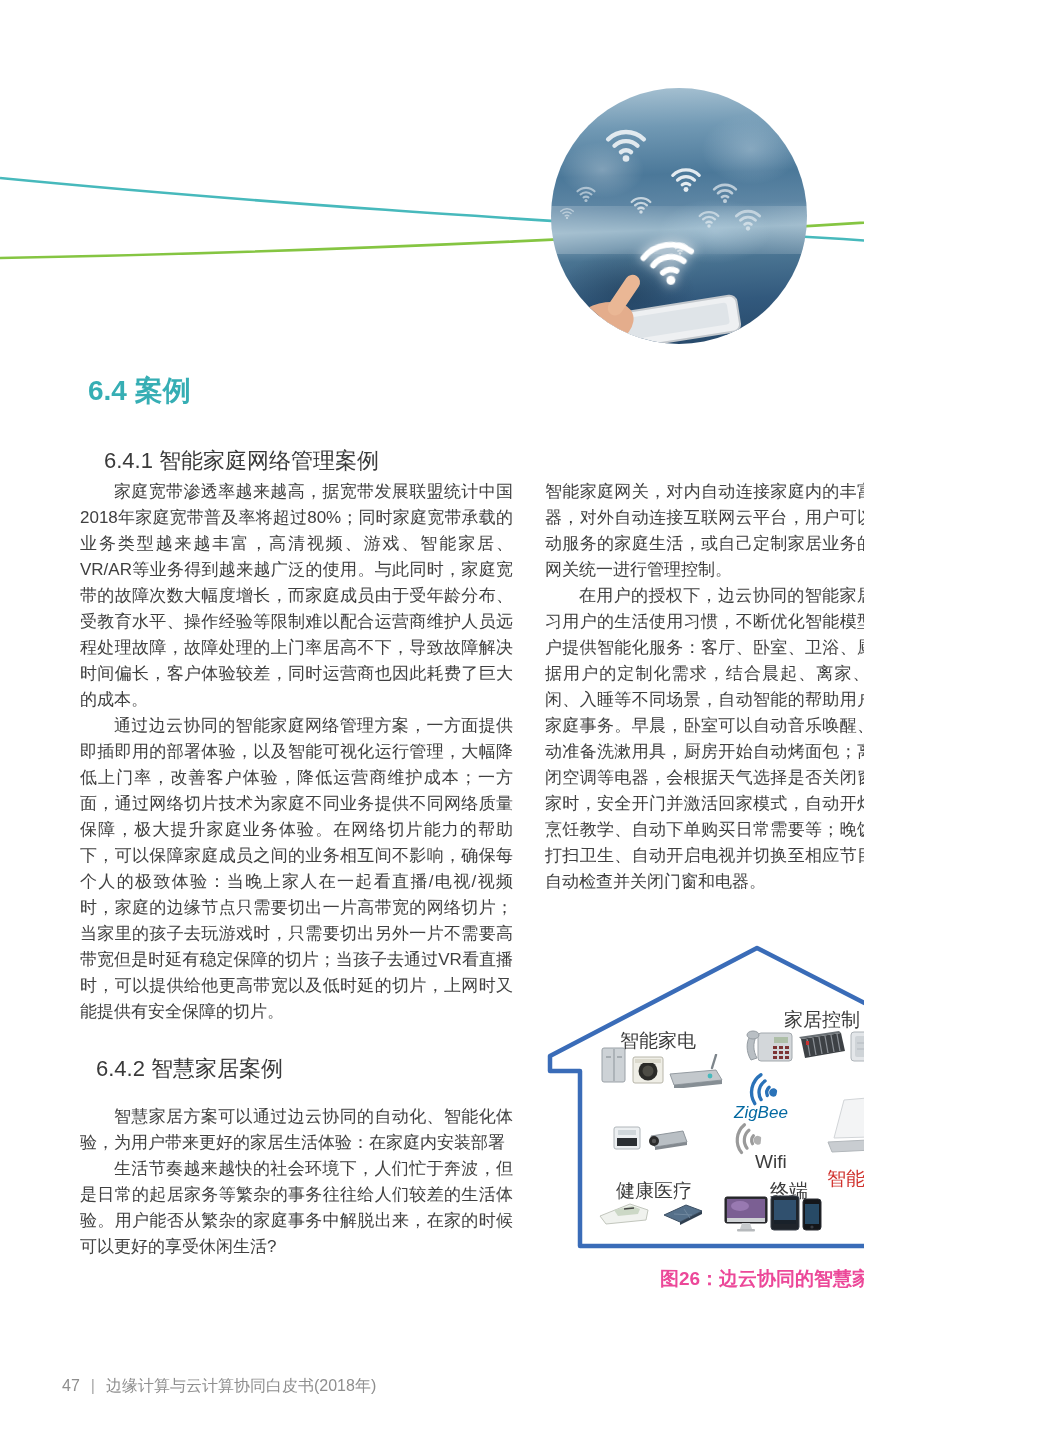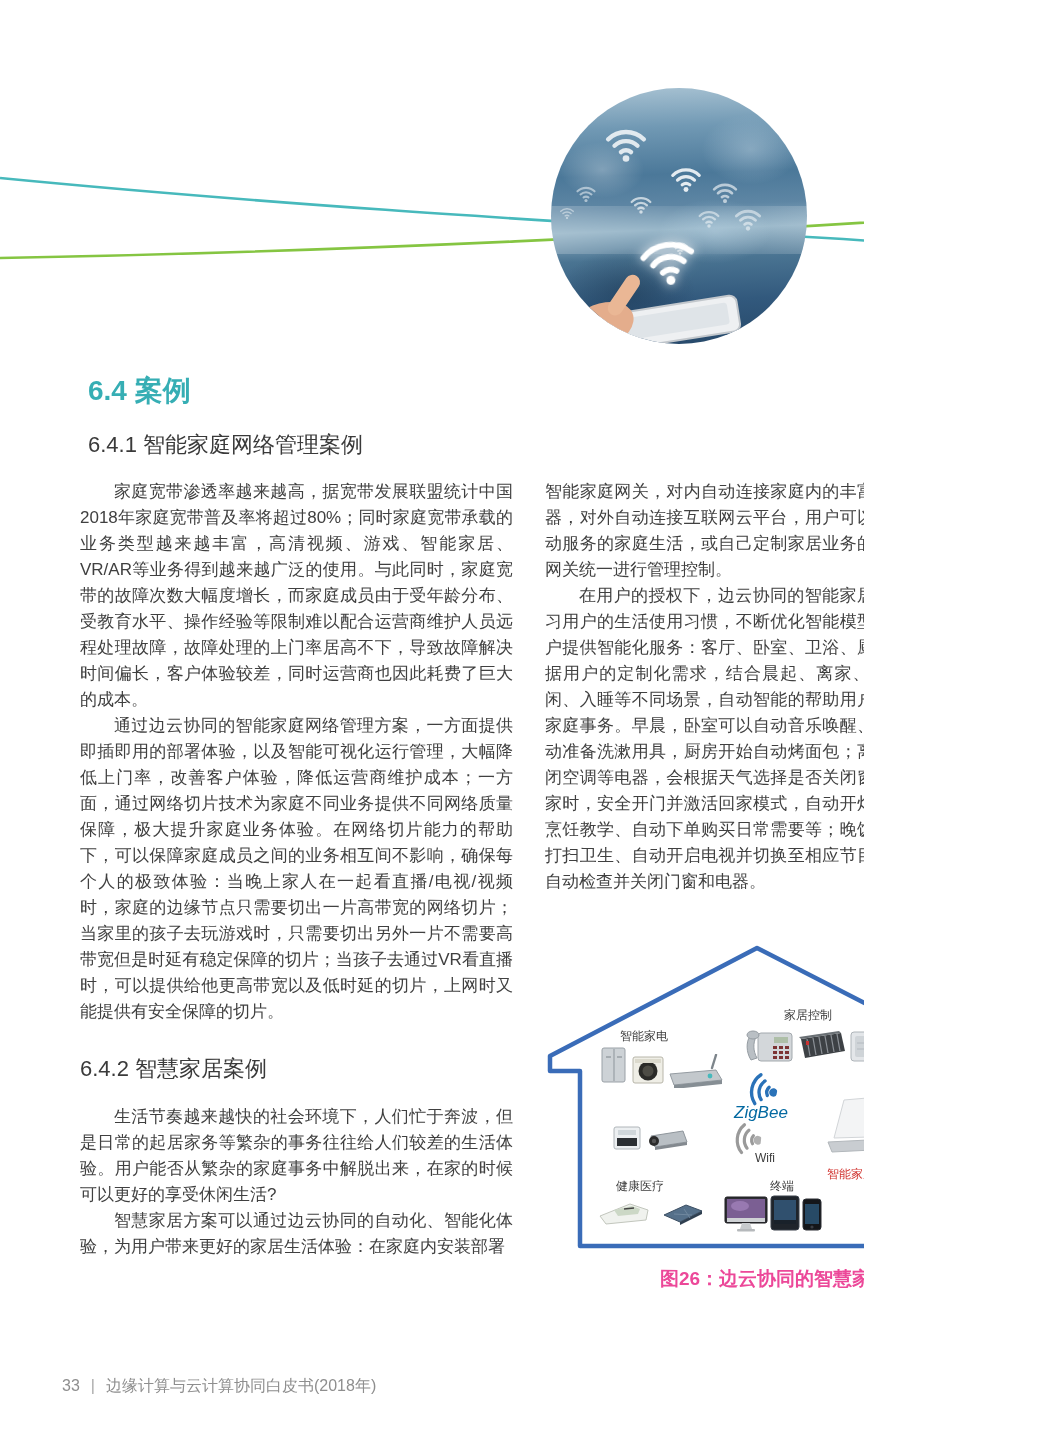--- a/index.html
+++ b/index.html
@@ -20,35 +20,35 @@
           linear-gradient(178deg,#a9c3d3 0%,#7199b4 16%,#4b7899 34%,#5e86a4 46%,#8fb0c4 55%,#4a7492 66%,#32597d 82%,#27496a 100%);}
   .hero::after{content:"";position:absolute;left:0;top:118px;width:100%;height:48px;
         background:linear-gradient(90deg,rgba(255,255,255,.22),rgba(255,255,255,.05) 60%,rgba(255,255,255,.18));}
   .wg{position:absolute;}
   .wg path{stroke:#fff;fill:none;stroke-linecap:round;stroke-width:3.4;}
   .wg circle{fill:#fff;}
   .wg-main{filter:drop-shadow(0 0 6px rgba(255,255,255,.95));}
 
   
   .h-main{position:absolute;left:88px;top:372px;margin:0;font-size:28px;font-weight:bold;z-index:3;}
-  .h-sub1{position:absolute;left:88px;top:430px;margin:0;font-size:22px;font-weight:500;color:#3a3a3a;z-index:3;}
+  .h-sub1{position:absolute;left:88px;top:430px;margin:16px;font-size:22px;font-weight:500;color:#3a3a3a;z-index:3;}
 
   
   .col{position:absolute;top:479px;width:433px;font-size:17px;line-height:26px;
        text-align:justify;color:#404040;z-index:3;}
   .col-left{left:80px;}
   .col-right{left:545px;}
   .col p{margin:0;}
   .indent{text-indent:2em;}
-  .h-sub2{font-size:22px;font-weight:500;color:#3a3a3a;margin:30px 0 21px 0;line-height:28px;text-indent:0;}
+  .h-sub2{font-size:22px;font-weight:500;color:#3a3a3a;margin:30px 0 21px 16px;line-height:28px;text-indent:0;}
 
   
   .figure{position:absolute;left:540px;top:928px;width:460px;height:372px;z-index:3;}
   .house{position:absolute;left:0;top:0;}
-  .dlabel{position:absolute;font-size:12px;color:#3c3c3c;white-space:nowrap;}
+  .dlabel{position:absolute;font-size:19px;color:#3c3c3c;white-space:nowrap;}
   .zig-label{font-style:italic;font-size:17px;color:#0369a1;}
   .red-label{color:#d0312d;font-weight:500;}
   .dicon{position:absolute;}
   .caption{position:absolute;left:15px;top:338px;width:440px;text-align:center;
            font-size:19px;font-weight:bold;color:#ec4899;}
 
   
   .sig path{fill:none;stroke-linecap:round;stroke-width:3.2;}
   .sig-blue path{stroke:#2a72b8;} .sig-blue circle{fill:#2a72b8;}
   .sig-gray path{stroke:#9a9a9a;} .sig-gray circle{fill:#b0b0b0;}
@@ -143,22 +143,22 @@
     </svg>
   </div>
 
   <h1 class="h-main" style="color:#36aeb4">6.4 案例</h1>
   <h2 class="h-sub1">6.4.1 智能家庭网络管理案例</h2>
 
   <div class="col col-left">
     <p class="indent">家庭宽带渗透率越来越高，据宽带发展联盟统计中国2018年家庭宽带普及率将超过80%；同时家庭宽带承载的业务类型越来越丰富，高清视频、游戏、智能家居、VR/AR等业务得到越来越广泛的使用。与此同时，家庭宽带的故障次数大幅度增长，而家庭成员由于受年龄分布、受教育水平、操作经验等限制难以配合运营商维护人员远程处理故障，故障处理的上门率居高不下，导致故障解决时间偏长，客户体验较差，同时运营商也因此耗费了巨大的成本。</p>
     <p class="indent">通过边云协同的智能家庭网络管理方案，一方面提供即插即用的部署体验，以及智能可视化运行管理，大幅降低上门率，改善客户体验，降低运营商维护成本；一方面，通过网络切片技术为家庭不同业务提供不同网络质量保障，极大提升家庭业务体验。在网络切片能力的帮助下，可以保障家庭成员之间的业务相互间不影响，确保每个人的极致体验：当晚上家人在一起看直播/电视/视频时，家庭的边缘节点只需要切出一片高带宽的网络切片；当家里的孩子去玩游戏时，只需要切出另外一片不需要高带宽但是时延有稳定保障的切片；当孩子去通过VR看直播时，可以提供给他更高带宽以及低时延的切片，上网时又能提供有安全保障的切片。</p>
     <h2 class="h-sub2">6.4.2 智慧家居案例</h2>
+    <p class="indent">智慧家居方案可以通过边云协同的自动化、智能化体验，为用户带来更好的家居生活体验：在家庭内安装部署</p>
     <p class="indent">生活节奏越来越快的社会环境下，人们忙于奔波，但是日常的起居家务等繁杂的事务往往给人们较差的生活体验。用户能否从繁杂的家庭事务中解脱出来，在家的时候可以更好的享受休闲生活?</p>
-    <p class="indent">智慧家居方案可以通过边云协同的自动化、智能化体验，为用户带来更好的家居生活体验：在家庭内安装部署</p>
   </div>
 
   <div class="col col-right">
     <p>智能家庭网关，对内自动连接家庭内的丰富的家居及传感器，对外自动连接互联网云平台，用户可以选择智能化主动服务的家庭生活，或自己定制家居业务的编排，由智能网关统一进行管理控制。</p>
     <p class="indent">在用户的授权下，边云协同的智能家居系统将主动学习用户的生活使用习惯，不断优化智能模型，更好的为用户提供智能化服务：客厅、卧室、卫浴、厨房内的家居根据用户的定制化需求，结合晨起、离家、下午归家、休闲、入睡等不同场景，自动智能的帮助用户完成一系列的家庭事务。早晨，卧室可以自动音乐唤醒、开窗、卫浴自动准备洗漱用具，厨房开始自动烤面包；离家时会自动关闭空调等电器，会根据天气选择是否关闭窗户等；下午归家时，安全开门并激活回家模式，自动开灯、推荐食谱、烹饪教学、自动下单购买日常需要等；晚饭后机器人自动打扫卫生、自动开启电视并切换至相应节目等；睡觉前会自动检查并关闭门窗和电器。</p>
   </div>
 
   <div class="figure">
     <svg class="house" width="460" height="340">
       <path d="M10,143 L10,128 L217,20 L338,82 L338,43 L372,43 L372,100 L427,128 L427,142 L397,142 L397,318 L40,318 L40,143 Z" fill="none" stroke="#3a6cb8" stroke-width="4.5" stroke-linejoin="round"></path>
@@ -289,16 +289,16 @@
     <svg class="dicon" style="left:262px;top:270px;" width="20" height="33">
       <rect x="1" y="1" width="18" height="31" rx="3" fill="#14161a" stroke="#2c2f35"></rect>
       <rect x="3" y="6" width="14" height="20" fill="#274a66"></rect>
       <circle cx="10" cy="29" r="1.6" fill="#3a3d44"></circle>
     </svg>
 
     <div class="caption">图26：边云协同的智慧家居</div>
   </div>
 
   <div class="footer">
-    <span>33</span><span class="sep">|</span><span>边缘计算与云计算协同白皮书(2018年)</span>
+    <span>47</span><span class="sep">|</span><span>边缘计算与云计算协同白皮书(2018年)</span>
   </div>
 
 </div>
 
 </body></html>

